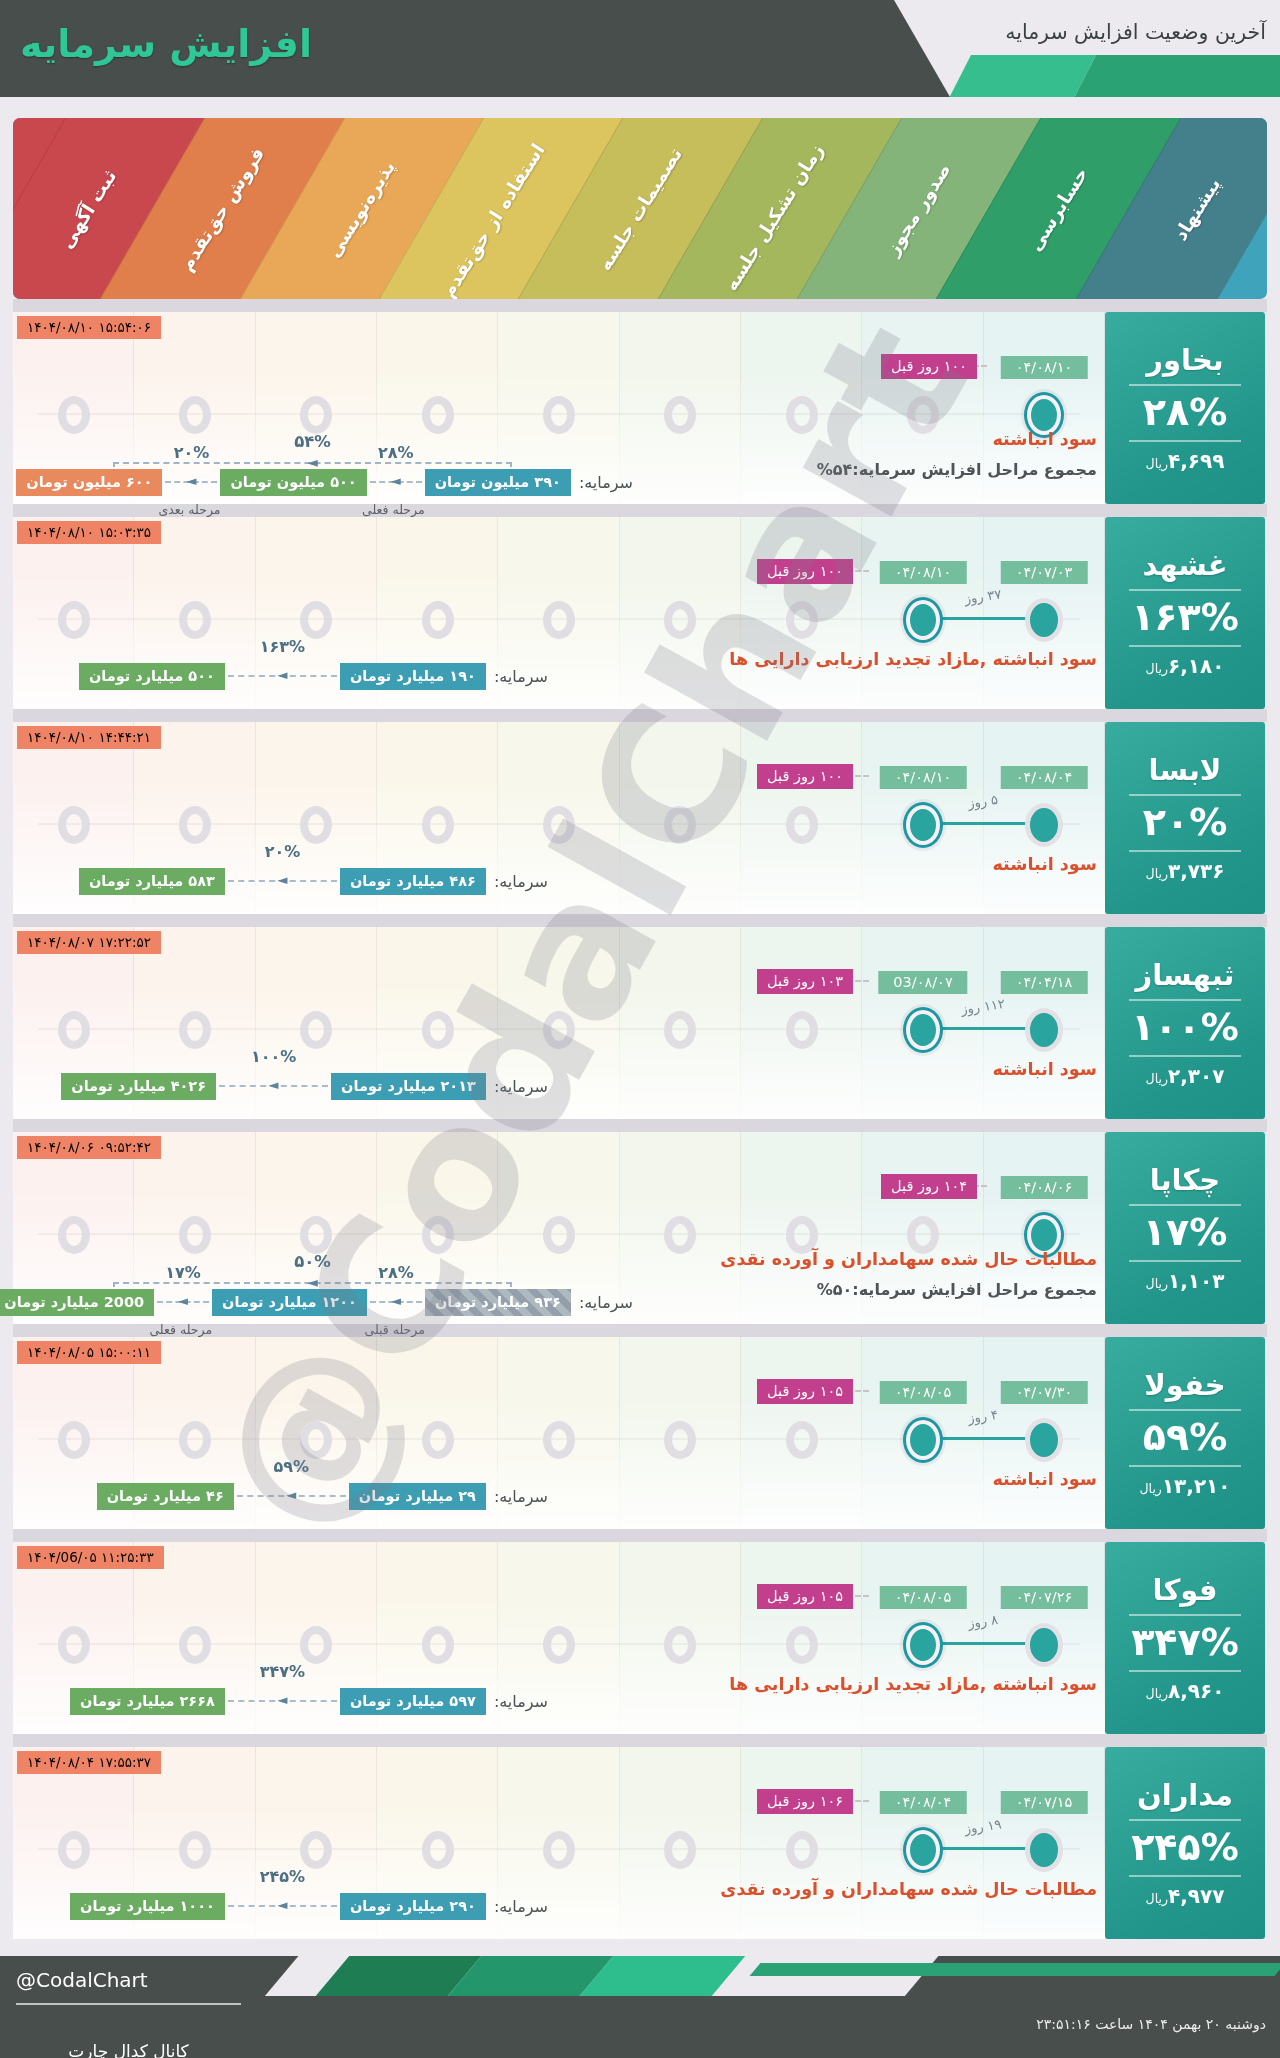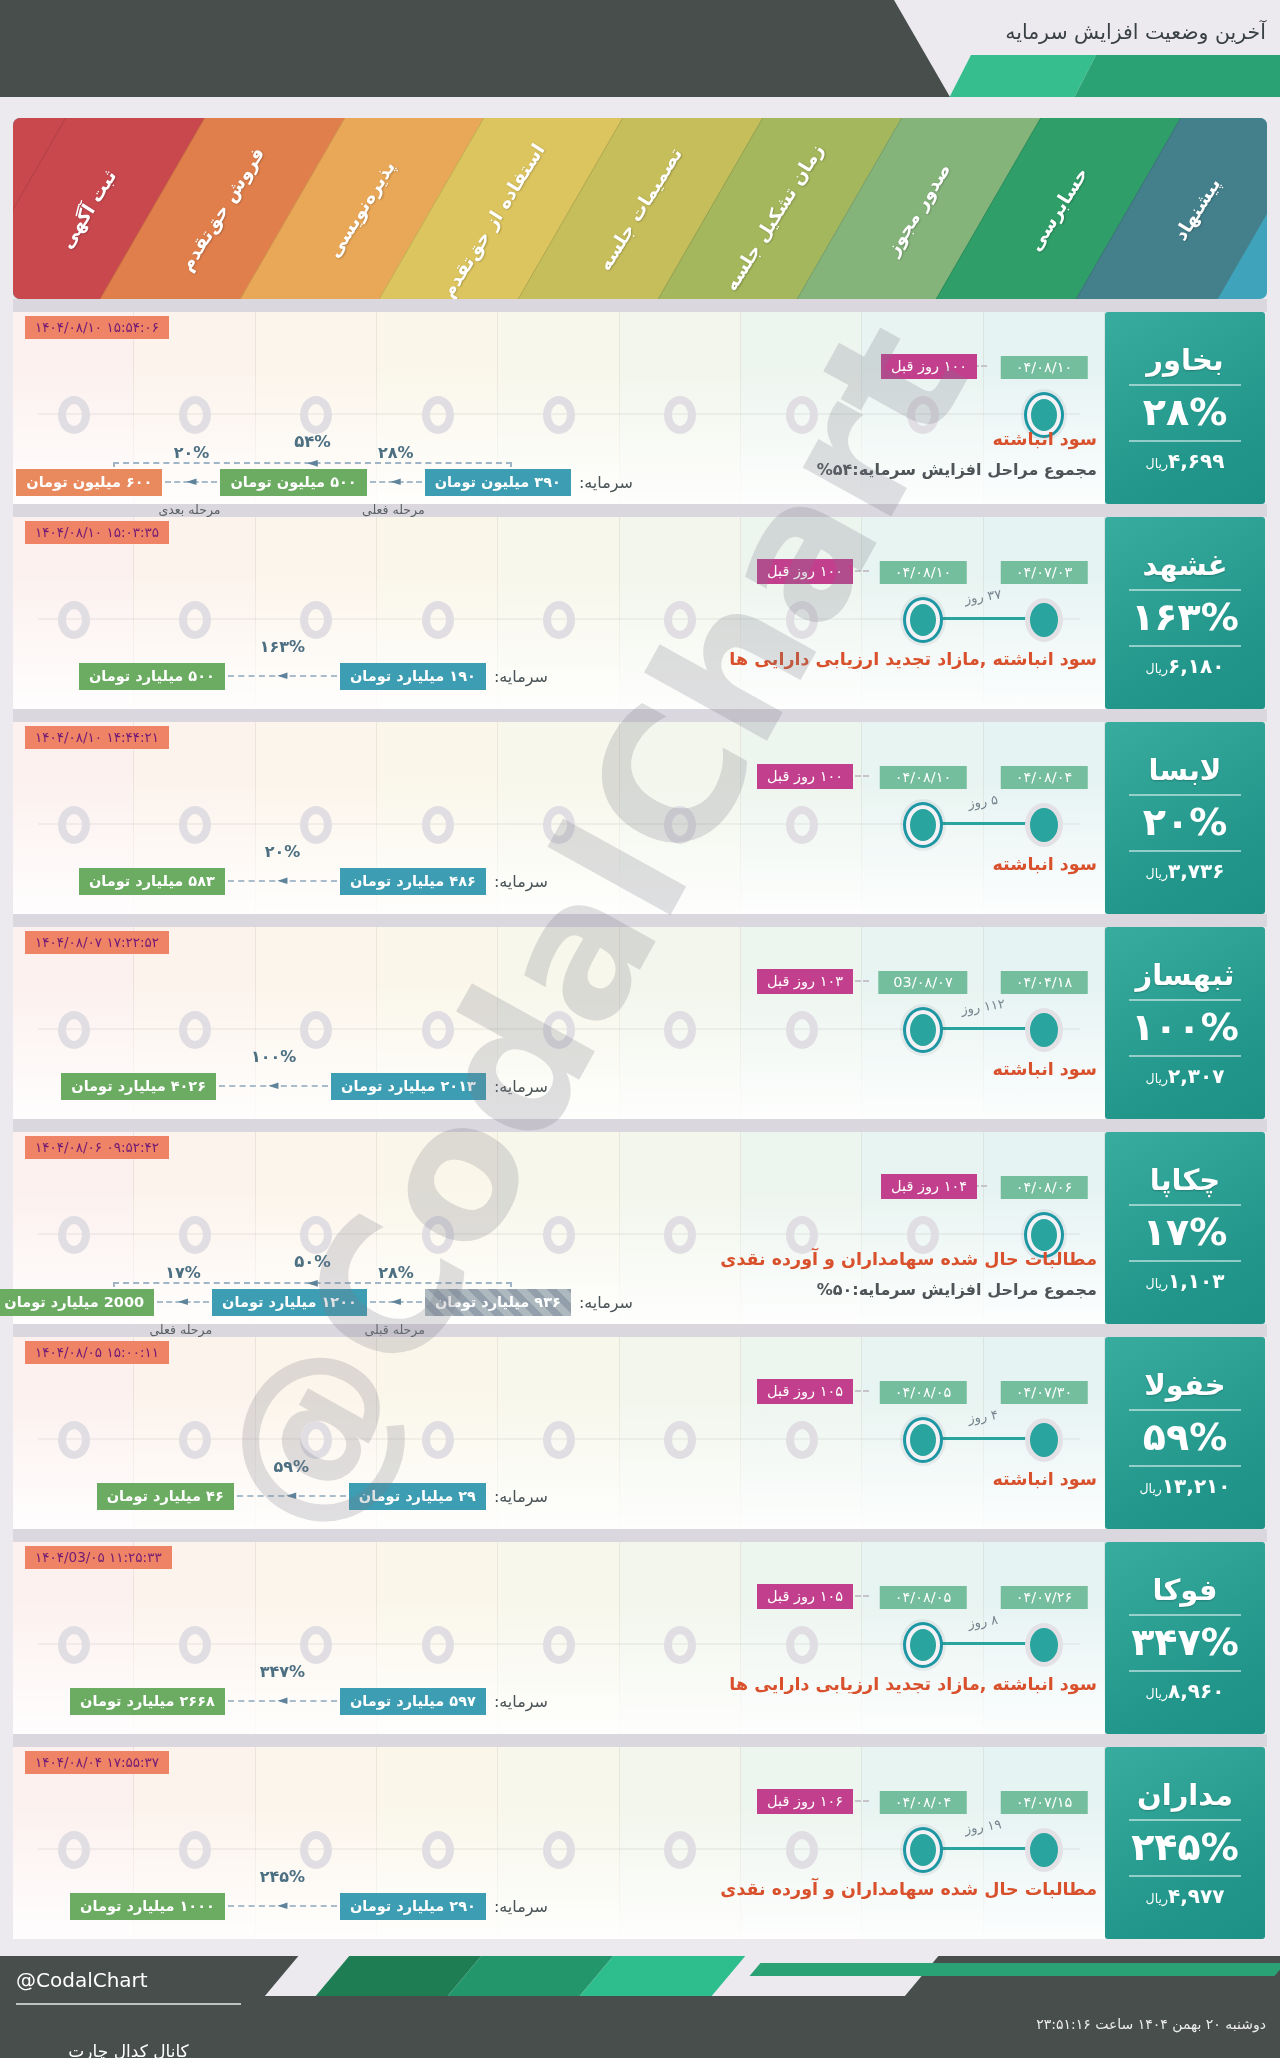--- a/index.html
+++ b/index.html
@@ -36,22 +36,22 @@
     background:linear-gradient(to right,
       #FCF1EF 0 11.11%, #FCF3EC 11.11% 22.22%, #FCF5EB 22.22% 33.33%,
       #FAF7EA 33.33% 44.44%, #F7F7EB 44.44% 55.56%, #F2F6EC 55.56% 66.67%,
       #EDF5EF 66.67% 77.78%, #E8F4F1 77.78% 88.89%, #E6F3F3 88.89% 100%);}
   .row-content::before{content:'';position:absolute;inset:0;
     background:
       linear-gradient(to bottom, rgba(255,255,255,0) 30%, rgba(255,255,255,0.9) 100%),
       repeating-linear-gradient(to right, transparent 0 120.33px, rgba(140,130,120,0.14) 120.33px 121.33px);}
   .hline{position:absolute;left:25px;right:25px;top:101px;height:2px;background:rgba(60,60,70,0.06);}
 
-  .ts-badge{position:absolute;left:4px;top:4px;background:#EF8365;color:#701a75;font-size:13.5px;
-            padding:3px 10px 4px;direction:ltr;letter-spacing:0.3px;margin-left:8px;}
+  .ts-badge{position:absolute;left:4px;top:4px;background:#EF8365;color:#000000;font-size:13.5px;
+            padding:3px 10px 4px;direction:ltr;letter-spacing:0.3px;}
 
   .gray-dot{position:absolute;width:16px;height:22px;border:8px solid #E0DEE3;border-radius:50%;top:84px;}
   .dot{border-radius:50%;position:absolute;}
   .dot.solid{width:28px;height:34px;background:#2AA49E;border:5px solid #E3E1E6;top:81px;}
   .dot.current{width:26px;height:32px;background:#2AA49E;border:4px solid #F4F2F5;
                box-shadow:0 0 0 3px #1E97A4, 0 0 0 6px rgba(80,80,90,0.08);top:83px;}
   .c1{left:45px}.c2{left:166px}.c3{left:287px}.c4{left:409px}.c5{left:530px}
   .c6{left:651px}.c7{left:773px}.c8{left:894px}
   .dot.solid.at9{left:1012px}
   .dot.current.at8{left:893px}
@@ -131,20 +131,21 @@
 </style>
 </head>
 <body>
 
 <div class="page">
 
   <div class="top-dark"></div>
   <div class="subtitle">آخرین وضعیت افزایش سرمایه</div>
   <div class="hg hg1"></div>
   <div class="hg hg2"></div>
+  <div class="main-title">افزایش سرمایه</div>
 
   <div class="band">
     <div class="stripe first" style="left: 0px; background: rgb(200, 72, 78);"></div>
     <div class="stripe" style="left: 139px; background: rgb(224, 127, 76);"></div>
     <div class="stripe" style="left: 279px; background: rgb(233, 167, 88);"></div>
     <div class="stripe" style="left: 418px; background: rgb(220, 197, 95);"></div>
     <div class="stripe" style="left: 557px; background: rgb(198, 190, 91);"></div>
     <div class="stripe" style="left: 697px; background: rgb(164, 183, 92);"></div>
     <div class="stripe" style="left: 836px; background: rgb(133, 180, 123);"></div>
     <div class="stripe" style="left: 975px; background: rgb(47, 158, 104);"></div>
@@ -409,21 +410,21 @@
       <div class="card-div"></div>
       <div class="card-pct">۵۹%</div>
       <div class="card-div"></div>
       <div class="card-price"><span>۱۳,۲۱۰</span><span class="unit">ریال</span></div>
     </div>
   </div>
 
   <div class="row" style="top:1542px">
     <div class="row-content">
       <div class="hline"></div>
-      <div class="ts-badge">۱۴۰۴/03/۰۵ ۱۱:۲۵:۳۳</div>
+      <div class="ts-badge">۱۴۰۴/06/۰۵ ۱۱:۲۵:۳۳</div>
       <div class="gray-dot c1"></div>
       <div class="gray-dot c2"></div>
       <div class="gray-dot c3"></div>
       <div class="gray-dot c4"></div>
       <div class="gray-dot c5"></div>
       <div class="gray-dot c6"></div>
       <div class="gray-dot c7"></div>
       <div class="connector"></div>
       <div class="dot solid at9"></div>
       <div class="dot current at8"></div>

